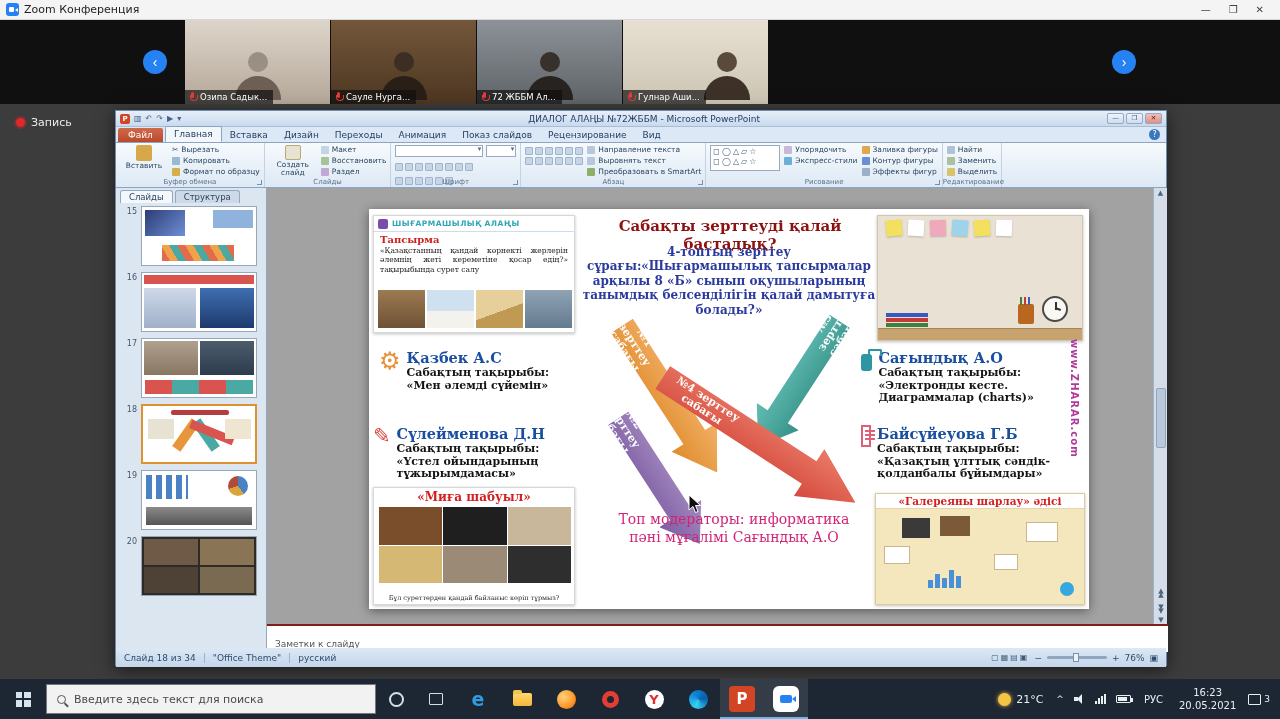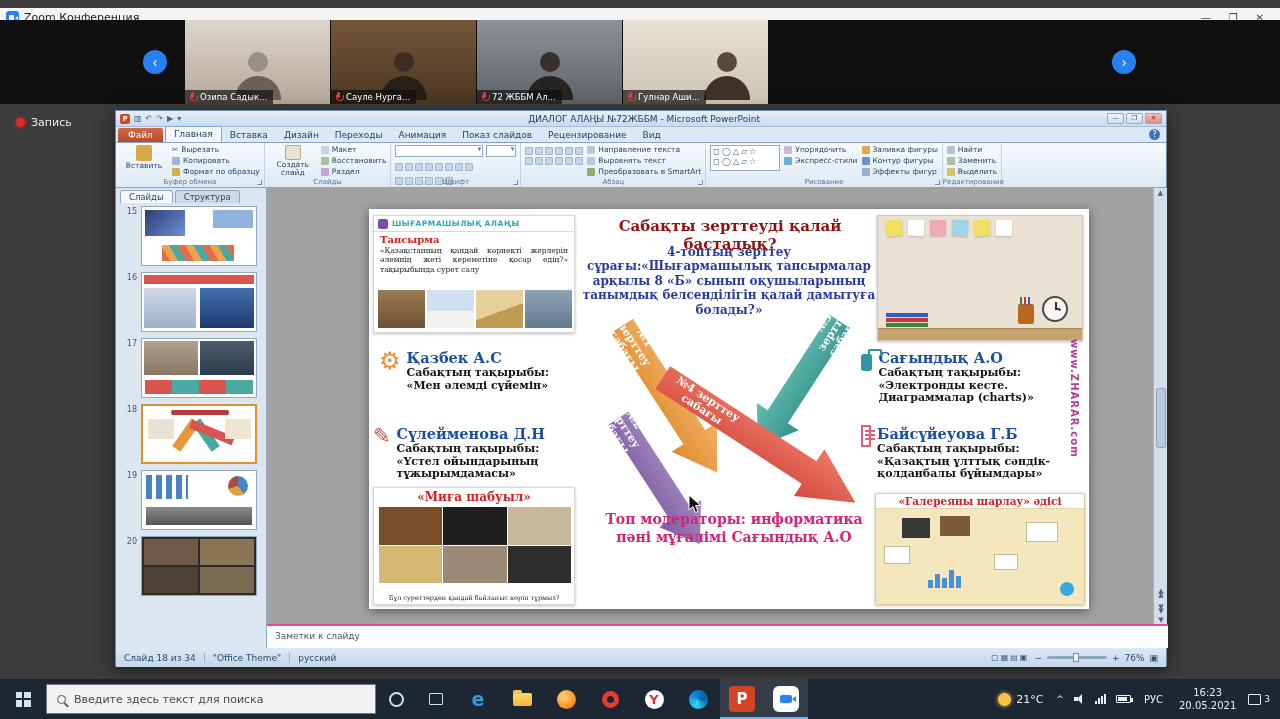--- a/index.html
+++ b/index.html
@@ -1,20 +1,20 @@
 <!DOCTYPE html>
 <html><head>
 <meta charset="utf-8">
 <style>
   *{margin:0;padding:0;box-sizing:border-box}
   body{font-family:"DejaVu Sans","Liberation Sans",sans-serif;background:#222}
   .screen{position:relative;width:1280px;height:719px;overflow:hidden;background:#3c3c3c}
 
   
-  .zoom-titlebar{position:absolute;left:0;top:8px;width:1280px;height:20px;background:#f4f4f4;border-bottom:1px solid #d6d6d6;display:flex;align-items:center;padding:0 6px;font-size:11px;color:#222}
+  .zoom-titlebar{position:absolute;left:0;top:0;width:1280px;height:20px;background:#f4f4f4;border-bottom:1px solid #d6d6d6;display:flex;align-items:center;padding:0 6px;font-size:11px;color:#222}
   .zoom-cam-ic{width:13px;height:13px;background:#2681f2;border-radius:3px;margin-right:5px;position:relative;flex:0 0 auto}
   .zoom-cam-ic::before{content:"";position:absolute;left:2.5px;top:4px;width:5px;height:5px;background:#fff;border-radius:1px}
   .zoom-cam-ic::after{content:"";position:absolute;right:1.5px;top:4.5px;width:0;height:0;border-top:2px solid transparent;border-bottom:2px solid transparent;border-right:3px solid #fff}
   .win-ctrl{margin-left:auto;display:flex;gap:18px;font-size:10px;color:#444;padding-right:10px}
   .win-ctrl span{cursor:default}
 
   
   .video-strip{position:absolute;left:0;top:20px;width:1280px;height:84px;background:#101010}
   .nav-btn{position:absolute;top:30px;width:24px;height:24px;border-radius:50%;background:#2681f2;color:#fff;border:none;font-size:14px;line-height:22px;text-align:center}
   .nav-prev{left:143px}.nav-next{left:1112px}
@@ -104,21 +104,21 @@
   .t20 i:nth-child(2){left:58px;top:2px;width:54px;height:26px;background:#8a7456}
   .t20 i:nth-child(3){left:2px;top:30px;width:54px;height:26px;background:#4e4236}
   .t20 i:nth-child(4){left:58px;top:30px;width:54px;height:26px;background:#7a6a52}
 
   
   .workarea{position:absolute;left:151px;top:77px;width:886px;height:436px;background:#a2a2a2}
   .vscroll{position:absolute;left:1037px;top:77px;width:14px;height:436px;background:#d4dde8;border-left:1px solid #9fb2c8;font-size:7px;color:#4c657f;text-align:center}
   .vs-up{position:absolute;top:1px;left:0;width:100%}
   .vs-thumb{position:absolute;left:2px;top:200px;width:10px;height:60px;background:#b9c8da;border:1px solid #8ea6c0;border-radius:2px}
   .vs-dbl{position:absolute;left:0;width:100%;line-height:.55;letter-spacing:-1px}
-  .notes{position:absolute;left:151px;top:513px;width:901px;height:24px;background:#fff;border-top:2px solid #ec4899;font-size:9px;color:#555;padding:5px 8px}
+  .notes{position:absolute;left:151px;top:513px;width:901px;height:24px;background:#fff;border-top:2px solid #7f1d1d;font-size:9px;color:#555;padding:13px 8px}
   .statusbar{position:absolute;left:0;top:537px;width:100%;height:19px;background:linear-gradient(#dce8f5,#c3d6ea);display:flex;align-items:center;gap:8px;padding:0 8px;font-size:9px;color:#2f4d6e}
   .ssep{width:1px;height:10px;background:#9fb2c8}
   .sb-right{margin-left:auto;display:flex;align-items:center;gap:5px}
   .viewic{font-size:8px;letter-spacing:2px;color:#3e5a78}
   .ztrack{width:60px;height:3px;background:#8fa6bf;position:relative;border-radius:2px}
   .zthumb{position:absolute;left:26px;top:-3px;width:6px;height:9px;background:#eef3f9;border:1px solid #7a93ad}
 
   
   .slide{position:absolute;left:253px;top:98px;width:720px;height:400px;background:#fff;box-shadow:0 2px 10px rgba(0,0,0,.45);font-family:"DejaVu Serif","Liberation Serif",serif}
   .card{position:absolute;background:#fff;border:1px solid #d8d8d8;box-shadow:0 1px 3px rgba(0,0,0,.25)}
@@ -170,21 +170,21 @@
   .arr2{left:215px;top:247px;width:150px;height:50px;transform:rotate(57deg);background:linear-gradient(#a58cc0,#7d5ca3)}
   .arr3{left:355px;top:150px;width:150px;height:50px;transform:rotate(-57deg);background:linear-gradient(#63bdb4,#359187)}
   .arr4{left:275px;top:203px;width:230px;height:56px;transform:rotate(33deg);background:linear-gradient(#ea7a67,#d44a3e);z-index:5}
   .arr4 span{max-width:150px}
   .brain{left:4px;top:278px;width:202px;height:118px}
   .brain-title{font-size:12px;font-weight:bold;color:#d41e1e;text-align:center;padding-top:2px}
   .collage{position:absolute;left:5px;top:19px;width:192px;height:76px;display:grid;grid-template-columns:repeat(3,1fr);grid-template-rows:repeat(2,1fr);gap:1px;background:#fff}
   .collage b:nth-child(1){background:#7a4e2a}.collage b:nth-child(2){background:#1f1f1f}.collage b:nth-child(3){background:#c8b79a}
   .collage b:nth-child(4){background:#d4b874}.collage b:nth-child(5){background:#9b8a76}.collage b:nth-child(6){background:#2e2e2e}
   .brain-cap{position:absolute;left:0;bottom:2px;width:100%;text-align:center;font-size:6.5px;color:#222}
-  .moderator{position:absolute;left:235px;top:302px;width:260px;text-align:center;font-size:14px;font-weight:bold;color:#d12577;line-height:1.25}
+  .moderator{position:absolute;left:235px;top:302px;width:260px;text-align:center;font-size:14px;font-weight:normal;color:#d12577;line-height:1.25}
   .gallery{left:506px;top:284px;width:210px;height:112px;background:#f5e7bd;border:1px solid #ddca94}
   .gal-title{background:#fff;font-size:10.5px;font-weight:bold;color:#d41e1e;text-align:center;padding:1px 0;border-bottom:1px solid #e4d6a8}
   .gal-item{position:absolute}
   .gi1{left:26px;top:24px;width:28px;height:20px;background:#3a3a3a}
   .gi2{left:64px;top:22px;width:30px;height:20px;background:#7a5a38}
   .gi3{left:8px;top:52px;width:26px;height:18px;background:#fff;border:1px solid #cbb88a}
   .gi4{left:150px;top:28px;width:32px;height:20px;background:#fff;border:1px solid #cbb88a}
   .gi5{left:118px;top:60px;width:24px;height:16px;background:#fff;border:1px solid #cbb88a}
   .gal-chart{position:absolute;left:52px;top:72px;display:flex;align-items:flex-end;gap:2px;height:22px}
   .gal-chart b{width:5px;background:#4a90d9}

